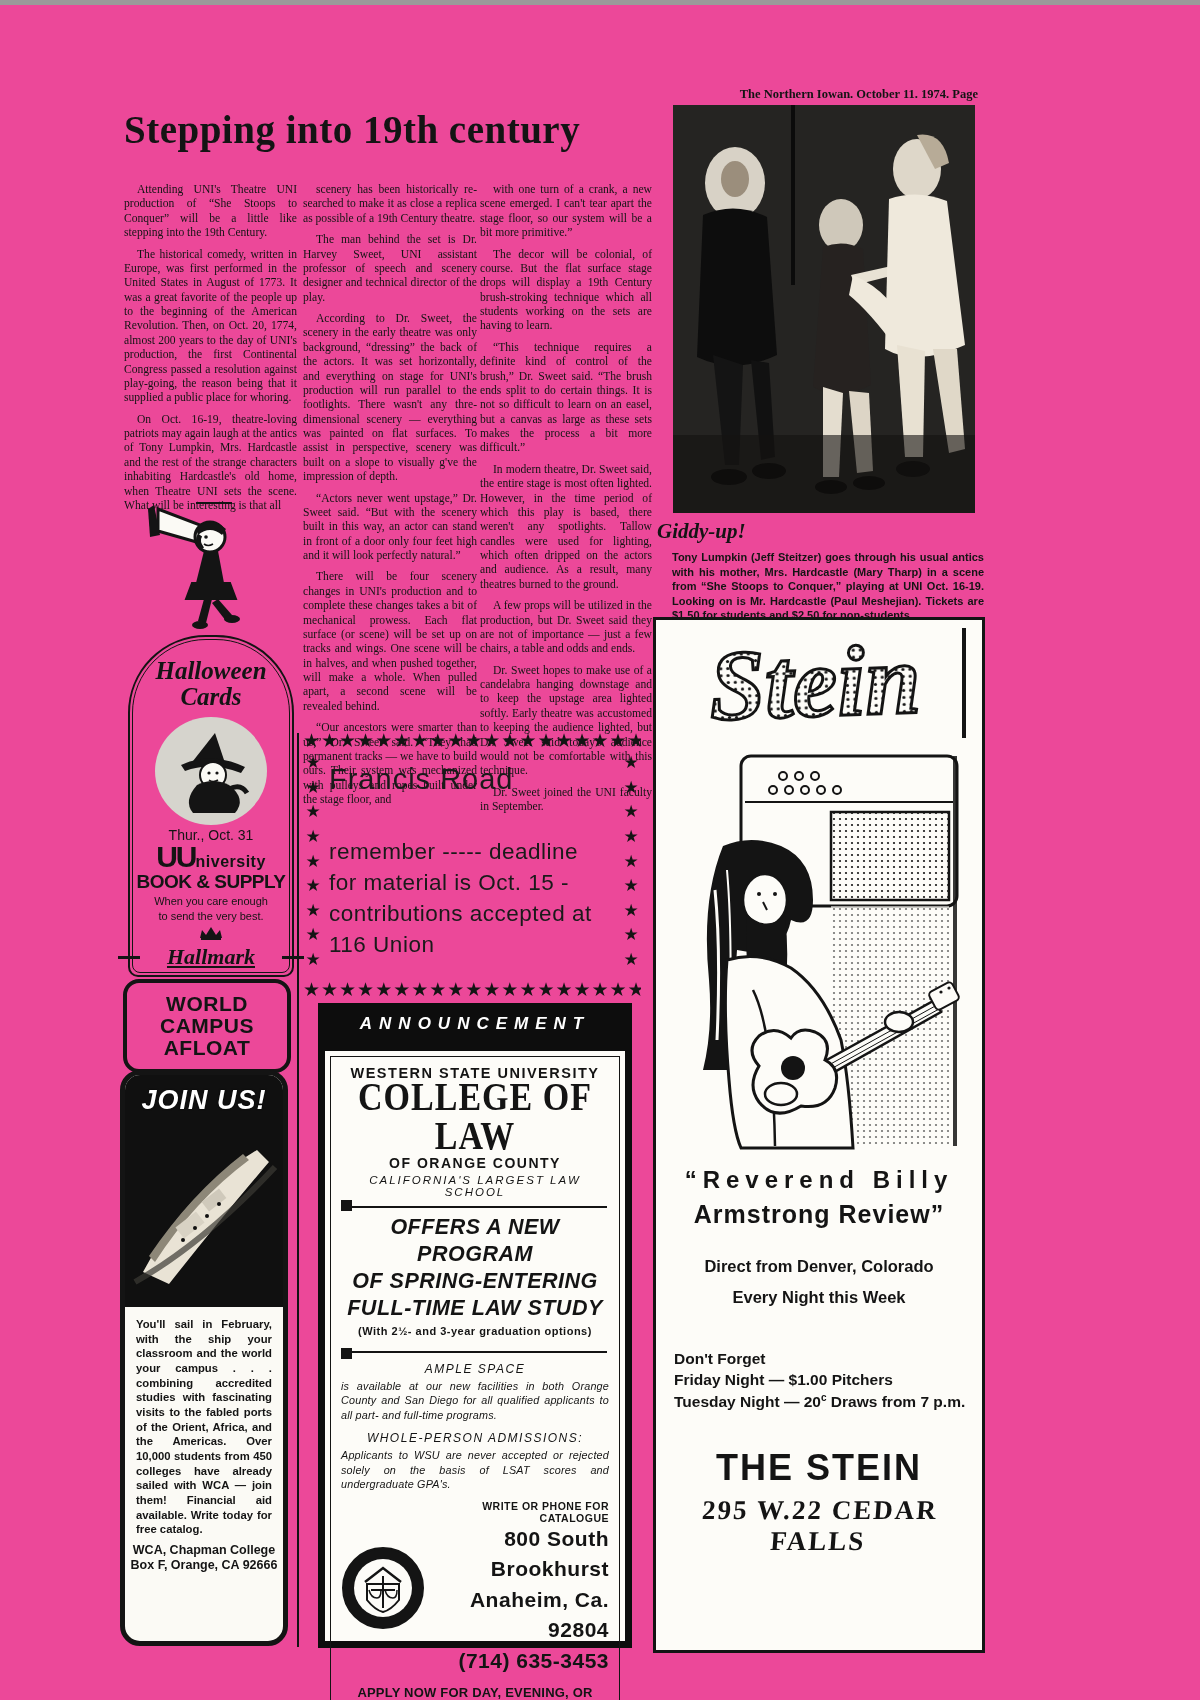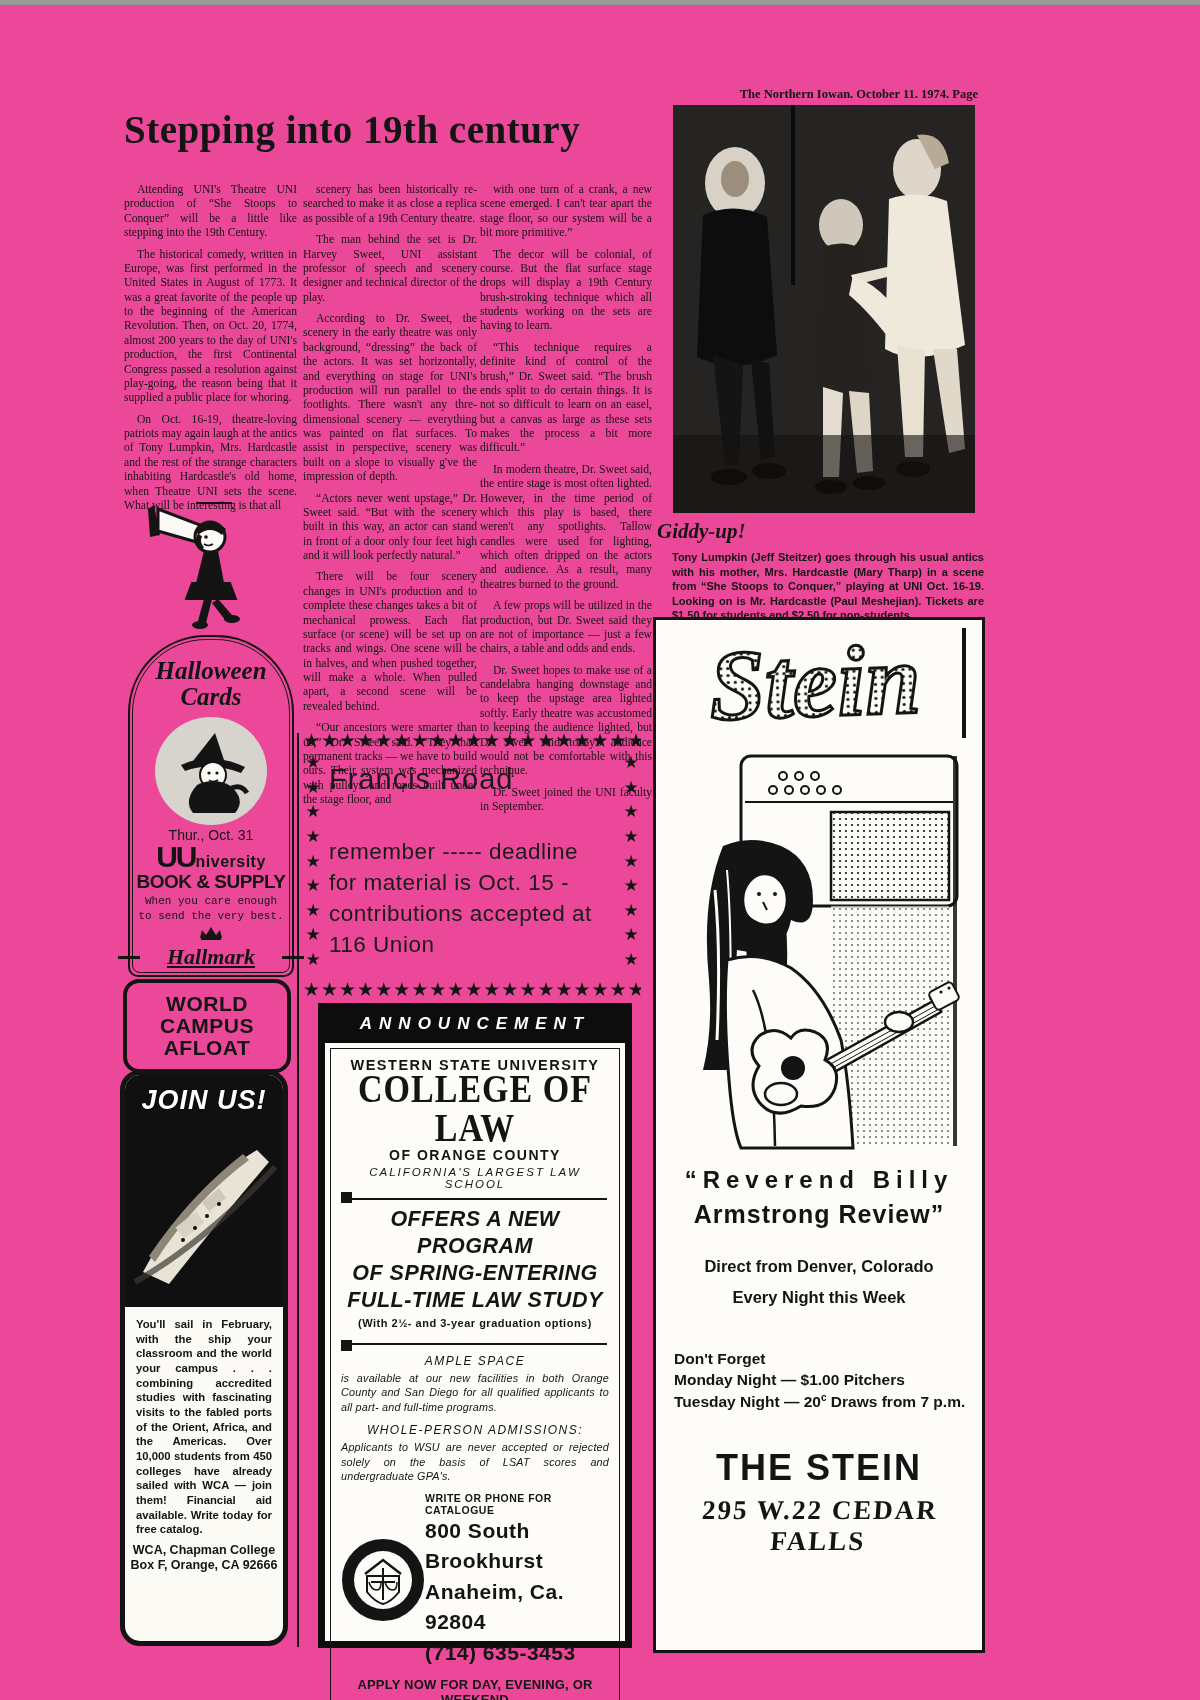--- a/index.html
+++ b/index.html
@@ -23,21 +23,21 @@
   .cheer{position:absolute;left:148px;top:486px;}
   .arch{position:absolute;left:128px;top:630px;width:158px;height:334px;border:2px solid #141414;border-radius:78px 78px 10px 10px;padding:2px;}
   .arch-in{width:100%;height:100%;border:1.5px solid #141414;border-radius:74px 74px 8px 8px;box-sizing:border-box;text-align:center;padding-top:18px;}
   .hw-t{font-size:25px;font-weight:bold;font-style:italic;font-family:"Liberation Serif",serif;line-height:1.05;}
   .witch-wrap{margin:6px auto 2px;width:112px;height:108px;border-radius:50%;background:#d6d4cd;display:flex;align-items:center;justify-content:center;}
   .hw-date{font-family:"Liberation Sans",sans-serif;font-size:14px;margin-top:0px;}
   .ubs{font-family:"Liberation Sans",sans-serif;font-weight:bold;line-height:.9;}
   .ubs .u1{font-size:30px;letter-spacing:-2px;}
   .ubs .u2{font-size:16px;letter-spacing:.5px;}
   .ubs2{font-family:"Liberation Sans",sans-serif;font-weight:bold;font-size:19px;letter-spacing:-.5px;margin-top:1px;}
-  .slogan{font-family:Liberation Mono, monospace;font-size:11px;line-height:1.2;margin-top:2px;}
+  .slogan{font-family:Liberation Sans, sans-serif;font-size:11px;line-height:1.2;margin-top:2px;}
   .hallmark{font-family:"Liberation Serif",serif;font-style:italic;font-size:22px;font-weight:bold;margin-top:0;}
   .hm-rule{position:absolute;bottom:16px;width:22px;border-top:3px solid #141414;}
 
   .wca-box{position:absolute;left:123px;top:974px;width:160px;height:86px;border:4px solid #141414;border-radius:16px;display:flex;flex-direction:column;align-items:center;justify-content:center;font-family:"Liberation Sans",sans-serif;font-weight:bold;font-size:21px;line-height:1.05;letter-spacing:.5px;}
 
   .wca-panel{position:absolute;left:120px;top:1065px;width:168px;height:576px;border:5px solid #141414;border-radius:20px;overflow:hidden;background:#fbfaf5;box-sizing:border-box;}
   .wca-dark{position:relative;width:100%;height:232px;background:#101010;}
   .joinus{position:absolute;top:10px;left:0;width:100%;text-align:center;color:#fff;font-family:"Liberation Sans",sans-serif;font-weight:bold;font-size:27px;font-style:italic;letter-spacing:1px;text-shadow:0 0 2px #000;}
   .wca-body{padding:10px 11px 0;font-family:"Liberation Sans",sans-serif;font-size:11.3px;font-weight:bold;line-height:1.3;text-align:justify;}
   .wca-addr{margin-top:6px;text-align:center;font-family:"Liberation Sans",sans-serif;font-weight:bold;font-size:12.5px;line-height:1.2;}
@@ -51,35 +51,35 @@
   .stars-bot{bottom:0;}
   .stars-col{position:absolute;top:20px;height:228px;width:20px;font-size:17px;line-height:1.45;white-space:pre-line;text-align:center;overflow:hidden;}
   .stars-left{left:0;}
   .stars-right{right:0;}
   .fr-inner{position:absolute;left:26px;top:24px;width:286px;font-family:"Liberation Sans",sans-serif;color:#1a1a1a;}
   .fr-title{font-size:29px;margin:8px 0 40px;letter-spacing:1px;}
   .fr-line{font-size:22.5px;line-height:1.38;letter-spacing:.5px;}
 
   
   .law{position:absolute;left:318px;top:998px;width:314px;height:645px;border:7px solid #0d0d0d;background:#fdfcf8;box-sizing:border-box;font-family:"Liberation Sans",sans-serif;}
-  .law-bar{background:#0d0d0d;color:#fff;text-align:center;font-style:italic;font-size:17px;letter-spacing:7px;padding:4px 0 9px;font-weight:bold;}
+  .law-bar{background:#0d0d0d;color:#fff;text-align:center;font-style:italic;font-size:17px;letter-spacing:7px;padding:4px 0 17px;font-weight:bold;}
   .law-in{margin:5px;border:1.5px solid #141414;padding:8px 10px 6px;text-align:center;box-sizing:border-box;}
   .law-univ{font-weight:bold;font-size:14.5px;letter-spacing:1.5px;}
   .law-college{font-family:"Liberation Serif",serif;font-weight:bold;font-size:34px;letter-spacing:1px;line-height:1;margin-top:2px;transform:scaleY(1.15);}
   .law-county{font-weight:bold;font-size:14px;letter-spacing:1.5px;margin-top:4px;}
   .law-tag{font-style:italic;font-size:11.5px;letter-spacing:2px;margin-top:3px;}
   .offers{position:relative;margin:8px 2px 6px;padding:6px 4px 14px;border-top:2.5px solid #141414;border-bottom:2.5px solid #141414;}
   .offers:before{content:"";position:absolute;left:-2px;top:-8px;width:11px;height:11px;background:#141414;}
   .offers:after{content:"";position:absolute;left:-2px;bottom:-8px;width:11px;height:11px;background:#141414;}
   .off-line{font-style:italic;font-weight:bold;font-size:21.5px;line-height:1.25;letter-spacing:.5px;}
   .off-note{font-weight:bold;font-size:11px;margin-top:3px;letter-spacing:.5px;}
   .law-h{font-style:italic;font-size:12px;letter-spacing:1.5px;margin-top:9px;}
   .law-p{font-style:italic;font-size:10.8px;line-height:1.35;text-align:justify;margin-top:3px;letter-spacing:.2px;}
   .law-cat{display:flex;align-items:center;margin-top:8px;text-align:left;}
-  .law-cat-txt{flex:1;text-align:left;}
+  .law-cat-txt{flex:1;text-align:right;}
   .law-cat-h{font-weight:bold;font-size:10.5px;letter-spacing:.5px;}
   .law-cat-l{font-weight:bold;font-size:21px;letter-spacing:.5px;line-height:1.45;}
   .law-apply{font-weight:bold;font-size:13px;margin-top:9px;letter-spacing:.2px;}
   .law-apply2{font-weight:bold;font-size:13px;margin-top:4px;}
   .law-div{margin:7px auto 0;font-size:13px;font-weight:bold;letter-spacing:2px;}
   .law-acc{font-weight:bold;font-size:9.8px;line-height:1.5;margin-top:6px;letter-spacing:.3px;}
 
   
   .stein{position:absolute;left:653px;top:612px;width:332px;height:1036px;border:3px solid #141414;background:#fdfcf8;box-sizing:border-box;overflow:hidden;}
   .stein-logo{position:relative;height:128px;}
@@ -396,20 +396,20 @@
         <ellipse cx="118" cy="344" rx="16" ry="11" fill="#fdfcf8" stroke="#141414" stroke-width="2.5"></ellipse>
         <ellipse cx="236" cy="272" rx="14" ry="10" fill="#fdfcf8" stroke="#141414" stroke-width="2.5"></ellipse>
       </svg>
     </div>
     <div class="rev rev1">“Reverend Billy</div>
     <div class="rev rev2">Armstrong Review”</div>
     <div class="denver">Direct from Denver, Colorado</div>
     <div class="everynight">Every Night this Week</div>
     <div class="dontforget">
       <div>Don't Forget</div>
-      <div>Monday Night — $1.00 Pitchers</div>
+      <div>Friday Night — $1.00 Pitchers</div>
       <div><span>Tuesday Night — 20</span><sup class="cent">c</sup><span> Draws from 7 p.m.</span></div>
     </div>
     <div class="thestein">THE STEIN</div>
     <div class="stein-addr">295 W.22 CEDAR FALLS</div>
   </div>
 
 </div>
 
 </body></html>

